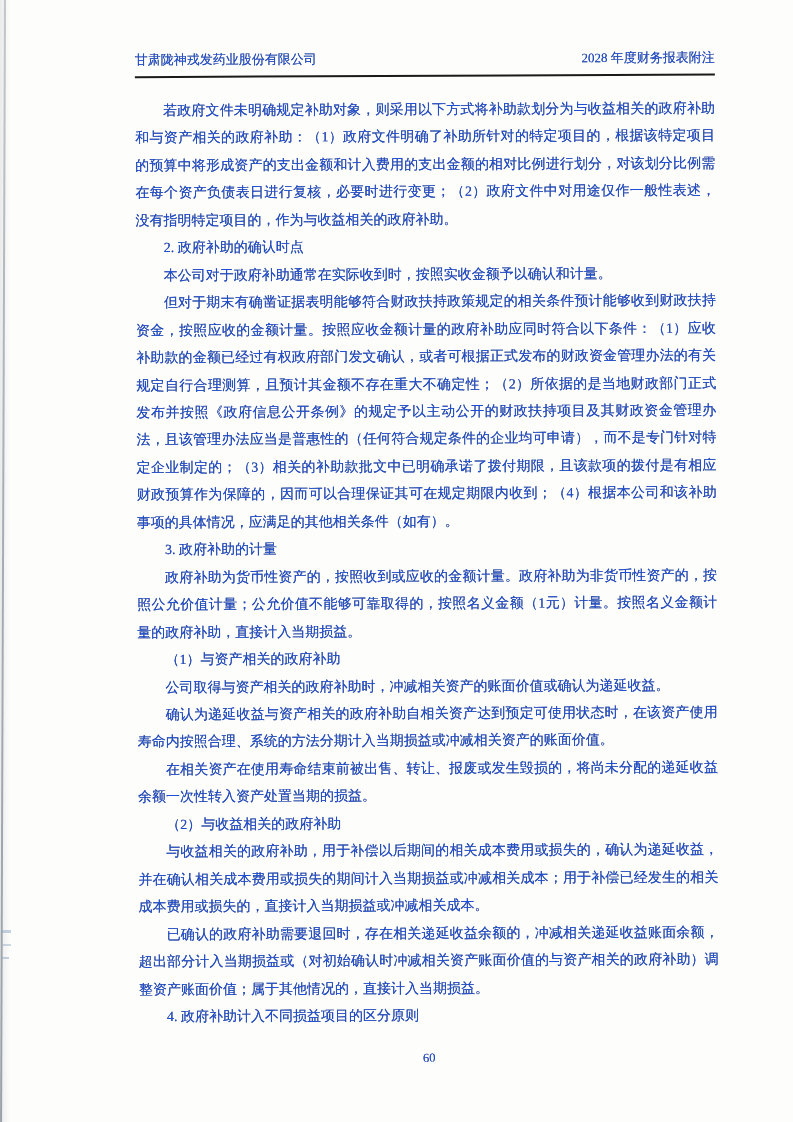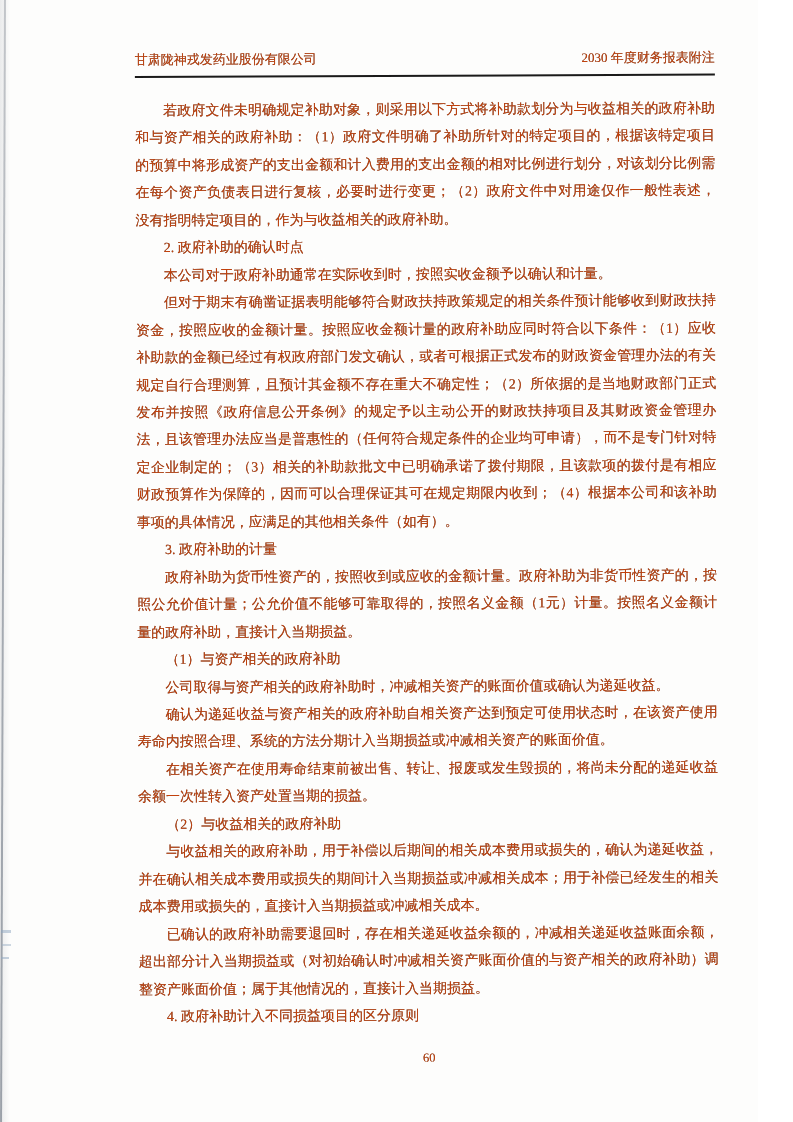--- a/index.html
+++ b/index.html
@@ -2,21 +2,22 @@
 <html lang="zh"><head>
 <meta charset="utf-8">
 <style>
   html,body{margin:0;padding:0;background:#ffffff;}
   .page{
     position:relative;
     width:758px;height:1122px;
     background:#fdfdfc;
     overflow:hidden;
     font-family:"Liberation Serif","DejaVu Serif",serif;
-    color:#c2410c;
+    color:#1d4ed8;
+    padding-left:36px;
   }
   .tilt{
     position:absolute;inset:0;
     transform:rotate(-0.25deg);
     transform-origin:50% 50%;
   }
   
   .edge-line{
     position:absolute;left:4px;top:-8px;width:1.6px;height:1140px;
     background:linear-gradient(180deg,#c3c6ca 0%,#a8adb4 45%,#9aa0a8 100%);
@@ -62,21 +63,21 @@
   <div class="edge-shade"></div>
   <div class="edge-line"></div>
   <div class="edge-mark m1"></div>
   <div class="edge-mark m2"></div>
   <div class="edge-mark m3"></div>
 
   <div class="tilt">
 
     <div class="header">
       <span>甘肃陇神戎发药业股份有限公司</span>
-      <span>2030 年度财务报表附注</span>
+      <span>2028 年度财务报表附注</span>
     </div>
 
     <div class="content">
       <p>若政府文件未明确规定补助对象，则采用以下方式将补助款划分为与收益相关的政府补助和与资产相关的政府补助：（1）政府文件明确了补助所针对的特定项目的，根据该特定项目的预算中将形成资产的支出金额和计入费用的支出金额的相对比例进行划分，对该划分比例需在每个资产负债表日进行复核，必要时进行变更；（2）政府文件中对用途仅作一般性表述，没有指明特定项目的，作为与收益相关的政府补助。</p>
       <p>2. 政府补助的确认时点</p>
       <p>本公司对于政府补助通常在实际收到时，按照实收金额予以确认和计量。</p>
       <p>但对于期末有确凿证据表明能够符合财政扶持政策规定的相关条件预计能够收到财政扶持资金，按照应收的金额计量。按照应收金额计量的政府补助应同时符合以下条件：（1）应收补助款的金额已经过有权政府部门发文确认，或者可根据正式发布的财政资金管理办法的有关规定自行合理测算，且预计其金额不存在重大不确定性；（2）所依据的是当地财政部门正式发布并按照《政府信息公开条例》的规定予以主动公开的财政扶持项目及其财政资金管理办法，且该管理办法应当是普惠性的（任何符合规定条件的企业均可申请），而不是专门针对特定企业制定的；（3）相关的补助款批文中已明确承诺了拨付期限，且该款项的拨付是有相应财政预算作为保障的，因而可以合理保证其可在规定期限内收到；（4）根据本公司和该补助事项的具体情况，应满足的其他相关条件（如有）。</p>
       <p>3. 政府补助的计量</p>
       <p>政府补助为货币性资产的，按照收到或应收的金额计量。政府补助为非货币性资产的，按照公允价值计量；公允价值不能够可靠取得的，按照名义金额（1元）计量。按照名义金额计量的政府补助，直接计入当期损益。</p>
       <p>（1）与资产相关的政府补助</p>

